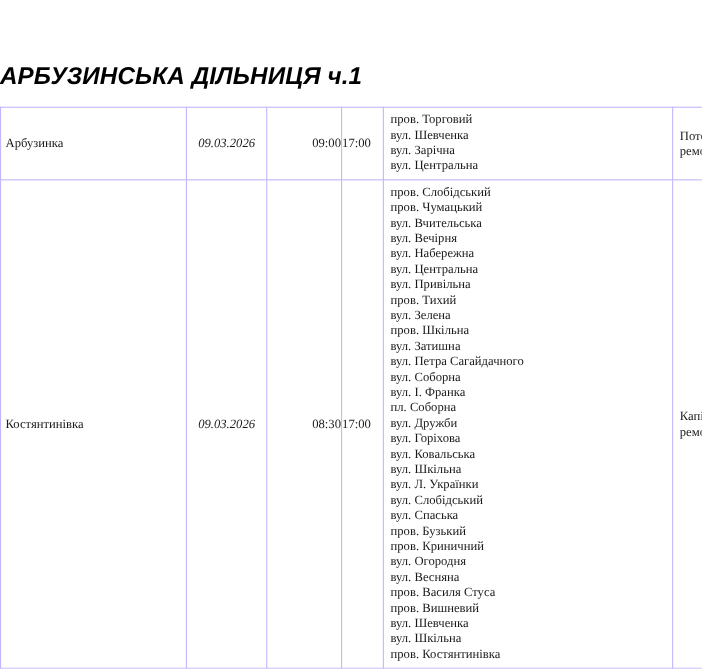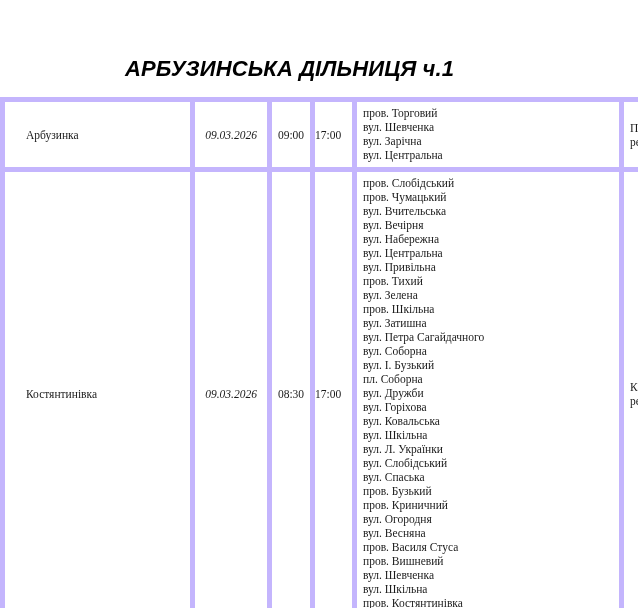--- a/index.html
+++ b/index.html
@@ -16,61 +16,62 @@
   }
   .page {
     position: relative;
     width: 638px;
     height: 608px;
     background: #ffffff;
     overflow: hidden;
   }
   .doc-title {
     position: absolute;
-    left: 16px;
+    left: 0;
     top: 56px;
     width: 547px;
-    text-align: center;
+    text-align: left;
     font-family: "Liberation Sans", sans-serif;
     font-weight: bold;
     font-style: italic;
     font-size: 22px;
     letter-spacing: 0.1px;
     color: #000000;
     white-space: nowrap;
   }
   .outage-table {
     position: absolute;
     left: 0;
     top: 97px;
     width: 630px;
     border-collapse: collapse;
     table-layout: fixed;
   }
   .outage-table td {
-    border: 5px solid #c4b5fd;
+    border: 1px solid #c4b5fd;
     padding: 0;
     vertical-align: middle;
     font-size: 11.5px;
     line-height: 14px;
     color: #1a1a1a;
   }
   .outage-table td.c-locality {
     width: 160px;
-    padding-left: 21px;
+    padding-left: 4px;
     padding-right: 4px;
   }
   .outage-table td.c-date {
     width: 72px;
     text-align: center;
     font-style: italic;
   }
   .outage-table td.c-from {
     width: 38px;
-    text-align: center;
+    text-align: right;
+    padding-left: 29px;
   }
   .outage-table td.c-to {
     width: 37px;
     text-align: left;
   }
   .outage-table td.c-streets {
     width: 250px;
     vertical-align: top;
     padding: 4px 6px 5px 6px;
   }
@@ -128,21 +129,21 @@
           <span class="street-line">вул. Вечірня</span>
           <span class="street-line">вул. Набережна</span>
           <span class="street-line">вул. Центральна</span>
           <span class="street-line">вул. Привільна</span>
           <span class="street-line">пров. Тихий</span>
           <span class="street-line">вул. Зелена</span>
           <span class="street-line">пров. Шкільна</span>
           <span class="street-line">вул. Затишна</span>
           <span class="street-line">вул. Петра Сагайдачного</span>
           <span class="street-line">вул. Соборна</span>
-          <span class="street-line">вул. І. Бузький</span>
+          <span class="street-line">вул. І. Франка</span>
           <span class="street-line">пл. Соборна</span>
           <span class="street-line">вул. Дружби</span>
           <span class="street-line">вул. Горіхова</span>
           <span class="street-line">вул. Ковальська</span>
           <span class="street-line">вул. Шкільна</span>
           <span class="street-line">вул. Л. Українки</span>
           <span class="street-line">вул. Слобідський</span>
           <span class="street-line">вул. Спаська</span>
           <span class="street-line">пров. Бузький</span>
           <span class="street-line">пров. Криничний</span>

